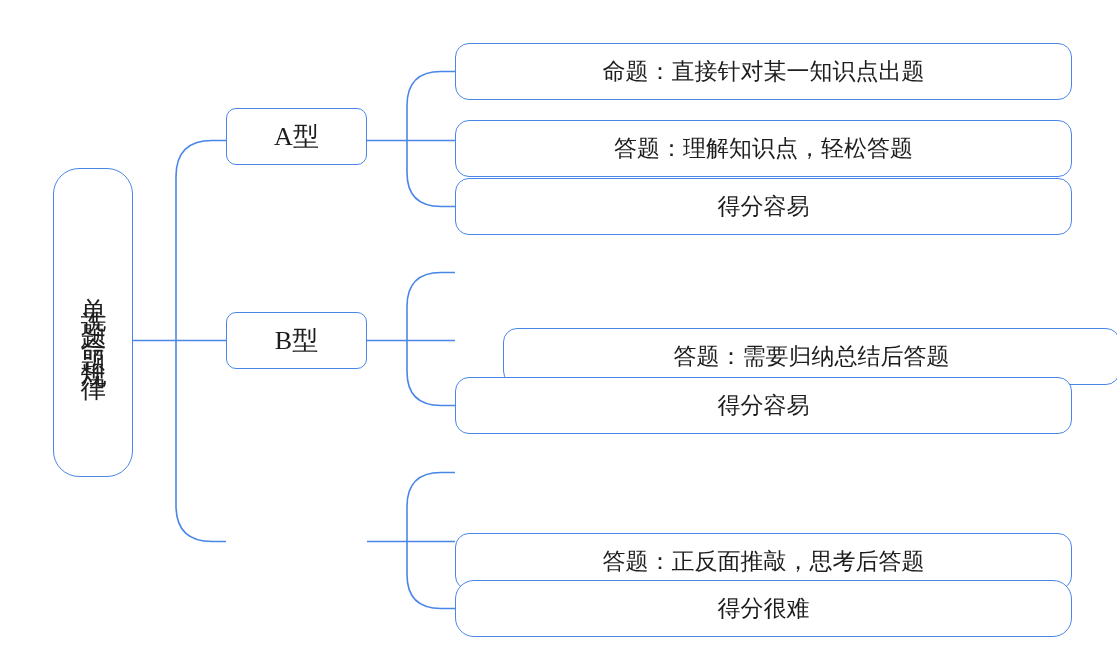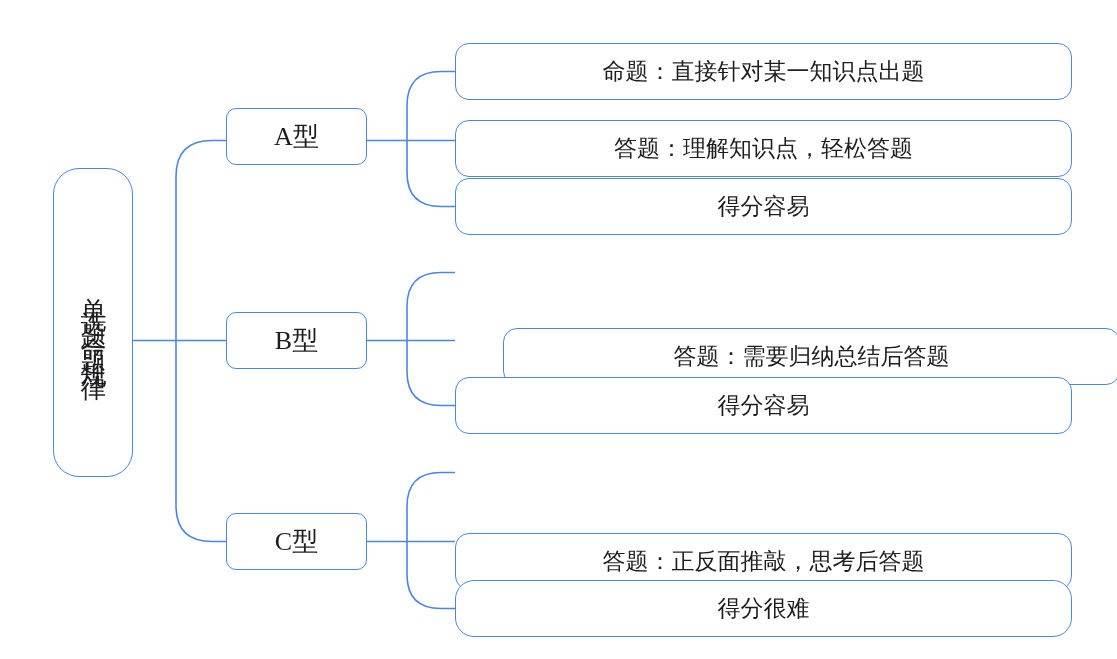--- a/index.html
+++ b/index.html
@@ -104,23 +104,20 @@
   <div class="node root-node">
     <span class="vertical-text">单选题命题规律</span>
   </div>
 
   <div class="node type-node type-a">
     <span>A型</span>
   </div>
   <div class="node type-node type-b">
     <span>B型</span>
   </div>
-  <div class="node type-node type-c">
-    <span>C型</span>
-  </div>
 
   <div class="node leaf-node leaf-a1">
     <span>命题：直接针对某一知识点出题</span>
   </div>
   <div class="node leaf-node leaf-a2">
     <span>答题：理解知识点，轻松答题</span>
   </div>
   <div class="node leaf-node leaf-a3">
     <span>得分容易</span>
   </div>

